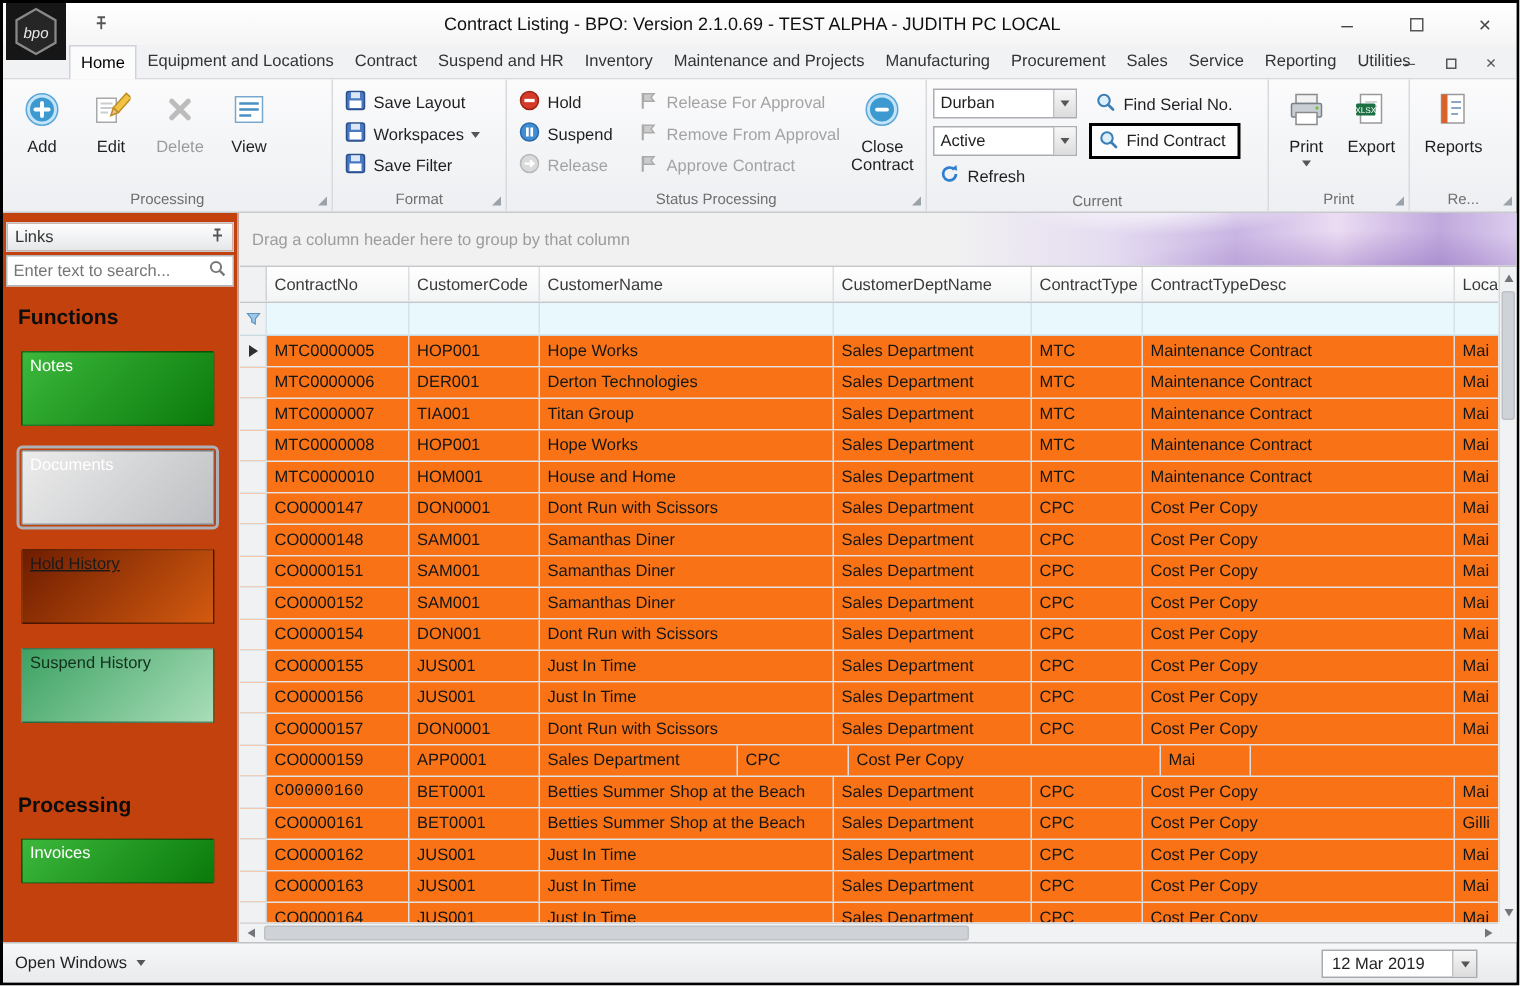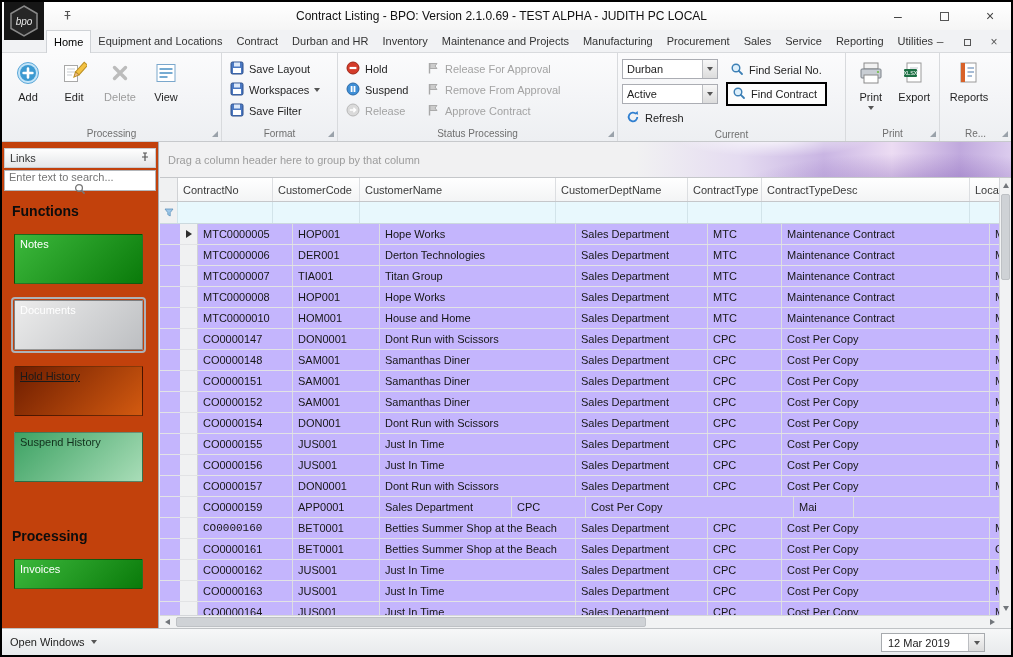--- a/index.html
+++ b/index.html
@@ -44,42 +44,42 @@
   .combo-btn{width:15px;height:100%;background:linear-gradient(#f7f7f7,#dcdcdc);border-left:1px solid #bcbec2;display:flex;align-items:center;justify-content:center;}
   .darr{width:0;height:0;border-top:4px solid #555;border-left:3.5px solid transparent;border-right:3.5px solid transparent;display:inline-block;}
 
   
   .main{position:absolute;left:0;top:140px;right:0;bottom:27px;background:#eef0f2;}
 
   
   .sidebar{position:absolute;left:0;top:0;width:157px;height:100%;background:#c2410c;border-right:1px solid #a9adb2;overflow:hidden;}
   .links-bar{height:20px;margin:6px 2px 0;background:linear-gradient(#fefefe,#e5e7e9);border:1px solid #c8cbcf;display:flex;align-items:center;padding:0 5px;color:#333;}
   .links-bar .sp{flex:1;}
-  .searchbox{height:21px;margin:2px 2px 0;background:#fff;border:1px solid #b3b6ba;display:flex;align-items:center;padding:0 4px;flex-direction:column;}
+  .searchbox{height:21px;margin:2px 2px 0;background:#fff;border:1px solid #b3b6ba;display:flex;align-items:center;padding:0 4px;}
   .searchbox input{flex:1;min-width:0;border:none;outline:none;background:transparent;font-family:inherit;font-size:11px;color:#333;}
   .side-heading{font-size:14px;font-weight:bold;color:#0d0d0d;margin:12px 0 15px 10px;}
   .side-section{margin-left:12px;}
   .side-btn{width:129px;border:1px solid rgba(0,0,0,0.35);margin-bottom:16px;padding:3px 5px;font-size:11px;border-radius:1px;}
   .side-btn.selected{outline:2px solid #aeb2b8;outline-offset:1px;}
 
   
   .gridarea{position:absolute;left:158px;top:0;right:0;bottom:0;background:#fff;}
   .groupby{position:absolute;left:0;top:0;right:0;height:36px;color:#9c9c9c;display:flex;align-items:center;padding-left:8px;border-bottom:1px solid #c5c7ca;
     background:
       radial-gradient(140px 26px at 72% -10%, rgba(255,255,255,0.85), rgba(255,255,255,0) 70%),
       radial-gradient(260px 44px at 90% 120%, rgba(128,90,180,0.45), rgba(128,90,180,0) 70%),
       linear-gradient(90deg,#f1f1f2 0%,#f1f1f2 56%,#e5dcf1 68%,#c9b5e3 78%,#ecdcf3 86%,#c0a9dd 94%,#dcccee 100%);}
   .ghead{position:absolute;left:0;top:36px;right:12px;height:24px;display:flex;background:linear-gradient(#ffffff,#f3f4f5);border-bottom:1px solid #c5c7ca;overflow:hidden;}
   .cell{flex:0 0 auto;border-right:1px solid #dcdee1;padding:0 5px;display:flex;align-items:center;overflow:hidden;white-space:nowrap;}
   .hcell{color:#3a3a3a;}
   .ind{width:18px;padding:0;justify-content:center;background:#f0f1f2;border-right:1px solid #d0d2d5;}
   .gfilter{position:absolute;left:0;top:60px;right:12px;height:22px;display:flex;background:#e8f8fd;border-bottom:1px solid #ccd9de;overflow:hidden;}
   .gfilter .cell{border-right:1px solid #d2e4ea;}
   .gbody{position:absolute;left:0;top:82px;right:12px;bottom:13px;overflow:hidden;background:#fff;}
-  .drow{display:flex;height:21px;background:#c4b5fd;border-bottom:1px solid #e2e3e5;padding-left:20px;}
+  .drow{display:flex;height:21px;background:#f97316;border-bottom:1px solid #e2e3e5;}
   .dcell{color:#161616;}
   .rowarrow{width:0;height:0;border-left:6px solid #2e2e2e;border-top:4px solid transparent;border-bottom:4px solid transparent;}
 
   
   .vscroll{position:absolute;right:0;top:36px;width:12px;bottom:13px;background:#f1f2f3;border-left:1px solid #d5d7da;display:flex;flex-direction:column;align-items:center;}
   .vs-btn{height:14px;width:100%;display:flex;align-items:center;justify-content:center;}
   .vs-track{flex:1;width:100%;position:relative;}
   .vs-thumb{position:absolute;left:1px;right:1px;top:2px;height:86px;background:#cfd2d6;border:1px solid #bec1c5;border-radius:2px;}
   .hscroll{position:absolute;left:0;right:12px;bottom:0;height:13px;background:#f1f2f3;border-top:1px solid #d5d7da;display:flex;align-items:center;}
   .hs-btn{width:14px;height:100%;display:flex;align-items:center;justify-content:center;}
@@ -122,21 +122,21 @@
         </span>
       <span class="wbtn">×</span>
     </div>
   </div>
 
   <div class="tabrow">
     <div class="tabs">
         <div class="tab active">Home</div>
         <div class="tab">Equipment and Locations</div>
         <div class="tab">Contract</div>
-        <div class="tab">Durban and HR</div>
+        <div class="tab">Suspend and HR</div>
         <div class="tab">Inventory</div>
         <div class="tab">Maintenance and Projects</div>
         <div class="tab">Manufacturing</div>
         <div class="tab">Procurement</div>
         <div class="tab">Sales</div>
         <div class="tab">Service</div>
         <div class="tab">Reporting</div>
         <div class="tab">Utilities</div>
       </div>
     <div class="tab-ctrls">
@@ -276,20 +276,30 @@
                 </svg></span>
             <span>Remove From Approval</span>
           </div>
           <div class="smallbtn disabled">
             <span><svg width="14" height="14">
                   <path d="M3.5 12.5V2" stroke="#a8a8a8" stroke-width="1.4"></path>
                   <path d="M4 2.5h7L9 5l2 2.5H4z" fill="#cccccc" stroke="#ababab"></path>
                 </svg></span>
             <span>Approve Contract</span>
           </div>
+        </div>
+        <div class="bigbtn wide">
+          <span>
+            <svg width="26" height="26" viewBox="0 0 26 26">
+                <circle cx="13" cy="13" r="10.5" fill="#c3e4f8" stroke="#5aa7d8"></circle>
+                <circle cx="13" cy="13" r="8" fill="#3d9ad1"></circle>
+                <rect x="8.4" y="11.8" width="9.2" height="2.5" rx="1.2" fill="#fff"></rect>
+              </svg>
+          </span>
+          <span class="blabel">Close Contract</span>
         </div>
       </div>
       <div class="glabel">
           <span>Status Processing</span>
           <span class="launcher"></span>
         </div>
     </div>
 
     <div class="rgroup" style="width:228px">
       <div class="rgc">

